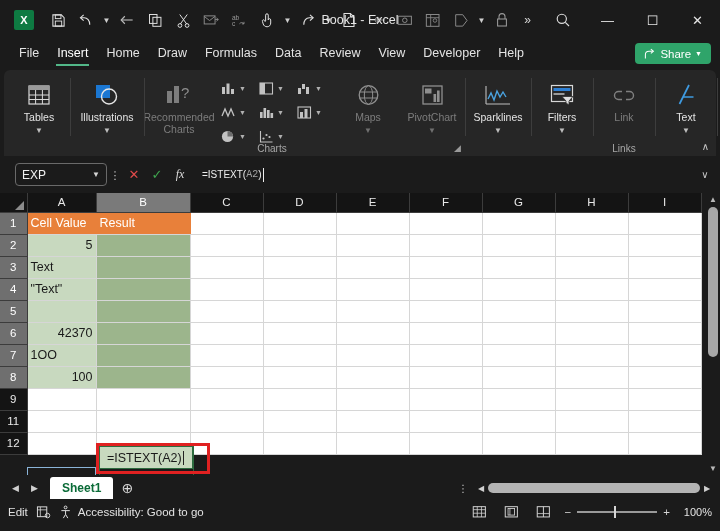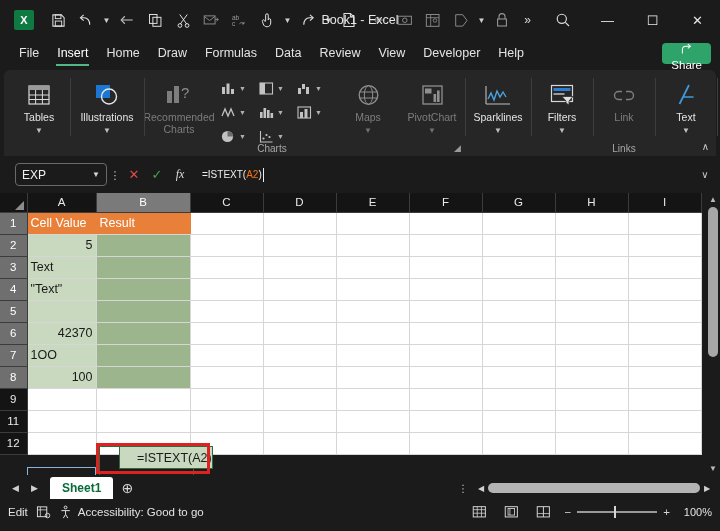--- a/index.html
+++ b/index.html
@@ -47,21 +47,21 @@
   .tab {
     font-size: 12.5px; color: #e3e3e3; padding: 2px 9px 3px 9px; position: relative;
     white-space: nowrap;
   }
   .tab.active { color: #ffffff; }
   .tab.active::after {
     content: ""; position: absolute; left: 8px; right: 8px; bottom: -3px; height: 2px; background: #52b788;
   }
   .share {
     margin-left: auto; margin-right: 9px; height: 21px; background: #2fa46a; color: #fff;
-    border-radius: 4px; font-size: 11.5px; display: flex; align-items: center; gap: 4px; padding: 0 9px; flex-direction: column;
+    border-radius: 4px; font-size: 11.5px; display: flex; align-items: center; gap: 4px; padding: 0 9px;
   }
 
   
   .ribbon {
     height: 86px; background: #262626; border-radius: 6px 6px 0 0;
     margin: 3px 4px 0 4px; display: flex; position: relative; padding-left: 4px;
   }
   .rgroup { display: flex; height: 86px; position: relative; }
   .rgroup + .rgroup::before {
     content: ""; position: absolute; left: 0; top: 8px; bottom: 20px; width: 1px; background: #3d3d3d;
@@ -94,21 +94,21 @@
   }
   .namebox .nb-car { margin-left: auto; font-size: 8px; color: #d5d5d5; }
   .fdots { width: 16px; text-align: center; color: #c5c5c5; font-size: 11px; line-height: 8px; }
   .fbtns { display: flex; align-items: center; gap: 1px; }
   .fbtn { width: 22px; height: 23px; display: flex; align-items: center; justify-content: center; font-size: 13px; }
   .fx { font-style: italic; font-size: 12px; color: #dcdcdc; font-family: "Liberation Serif", serif; }
   .finput {
     flex: 1; height: 23px; margin-left: 5px; background: #1b1b1b; color: #ededed;
     font-size: 10px; display: flex; align-items: center; padding-left: 6px;
   }
-  .ref-blue { color: #f97316; }
+  .ref-blue { color: #a3a3a3; font-family: Liberation Mono, monospace; }
   .caret { width: 1px; height: 14px; background: #ededed; margin-left: 1px; }
   .fexpand { width: 18px; color: #c9c9c9; font-size: 10px; text-align: center; }
 
   
   .gridwrap { position: relative; height: 282px; background: #1b1b1b; overflow: hidden; }
   table.sheet { border-collapse: collapse; table-layout: fixed; }
   .colhead-row th { height: 19px; background: #141414; color: #e9e9e9; font-size: 11.5px;
                     font-weight: normal; border-right: 1px solid #3c3c3c; border-bottom: 1px solid #3c3c3c; }
   .corner { width: 27px; background: #141414 !important; position: relative; }
   .corner .tri {
@@ -128,21 +128,21 @@
   td.cell.hdr { background: #e8803a; color: #ffffff; border-right-color:#e8803a; }
   td.cell.ga { background: #c8d9bf; }
   td.cell.gb { background: #9cb58c; }
   td.cell.r { text-align: right; }
   td.cell.l { text-align: left; }
   .sel-a2 { position: absolute; left: 27px; top: 274px; width: 69px; height: 23px;
             border: 1px solid #8ab4d8; pointer-events: none; }
   .editcell {
     position: absolute; left: 99px; top: 253px; width: 94px; height: 23px;
     background: #c8d9bf; border: 1px solid #2d6b3f; display: flex; align-items: center;
-    font-size: 12.5px; color: #1a1a1a; padding-left: 17px; margin-left: 20px;
+    font-size: 12.5px; color: #1a1a1a; padding-left: 7px;
   }
   .editcell .ecaret { width: 1px; height: 14px; background: #222; margin-left: 1px; }
   .range-outline { position: absolute; left: 99px; top: 253px; width: 95px; height: 153px;
                    border: 1px solid #2d6b3f; pointer-events: none; }
   .annot { position: absolute; left: 96px; top: 250px; width: 114px; height: 31px;
            border: 3px solid #e02121; pointer-events: none; }
   .vscroll { position: absolute; right: 0; top: 0; width: 14px; height: 282px; background: #1b1b1b; }
   .vscroll .arr { width: 14px; height: 13px; color: #b9b9b9; font-size: 8px; text-align: center; line-height: 13px; }
   .vscroll .thumb { position: absolute; top: 14px; left: 2px; width: 10px; height: 150px;
                     background: #a7a7a7; border-radius: 5px; }

